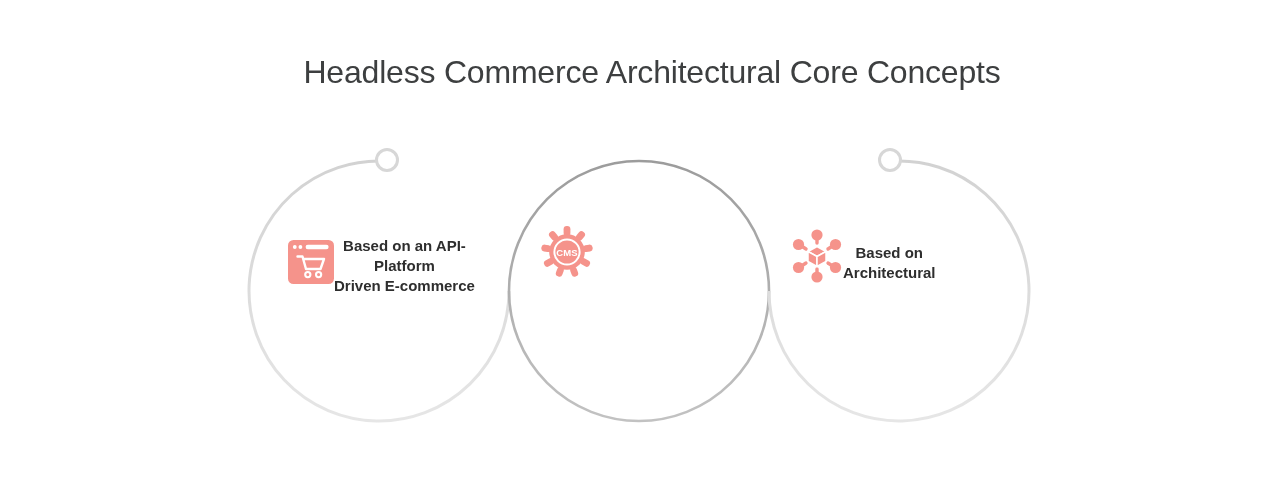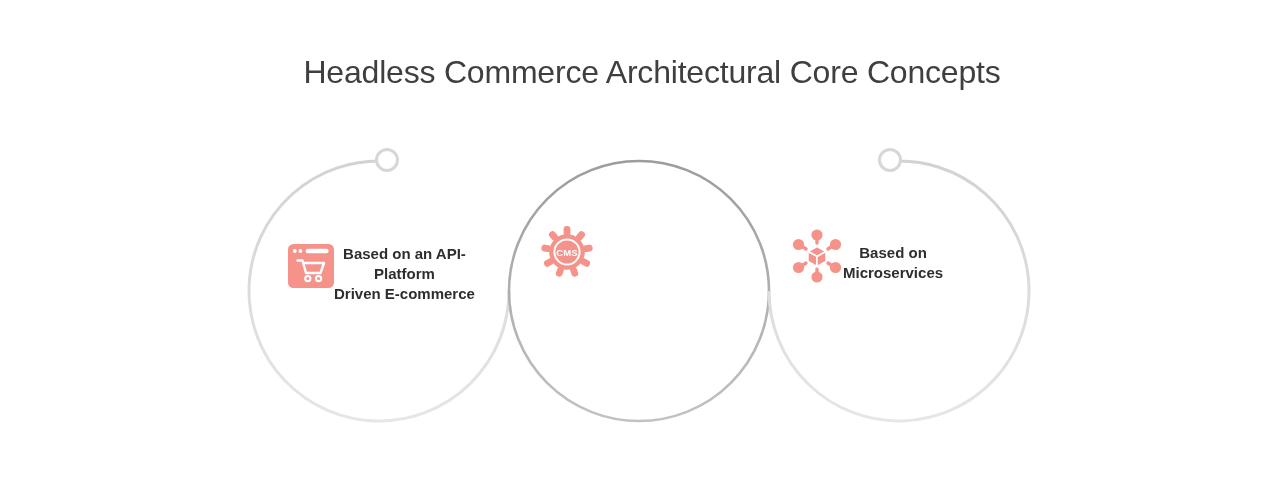--- a/index.html
+++ b/index.html
@@ -30,21 +30,21 @@
   .ring-dark{stroke:url(#gradDark);stroke-width:2.6;}
   .node-dot{fill:#ffffff;stroke:#d7d7d7;stroke-width:3;}
   .card{
     position:absolute;
     width:200px;
     display:flex;
     align-items:center;
   }
   .card .icon{flex:0 0 auto;}
   .label{
-    margin-top:16px;
+    margin-top:8px;
     text-align:center;
     font-size:15px;
     font-weight:700;
     line-height:20px;
     color:#2e2e2e;
   }
   .label span{display:block;}
   #card-1{left:288px;top:228px;}
   #card-2{left:541px;top:226px;}
   #card-3{left:791px;top:228px;}
@@ -137,17 +137,17 @@
         <circle cx="44.5" cy="39.5" r="5.6"></circle>
       </g>
       <g fill="#F5938B" stroke="#ffffff" stroke-width="1.5" stroke-linejoin="round">
         <polygon points="26,18.5 35,23.5 26,28.5 17,23.5"></polygon>
         <polygon points="17,23.5 26,28.5 26,38.5 17,33.5"></polygon>
         <polygon points="35,23.5 26,28.5 26,38.5 35,33.5"></polygon>
       </g>
     </svg>
     <div class="label">
       <span>Based on</span>
-      <span>Microservices</span>
+      <span>Architectural</span>
     </div>
   </div>
 
 </div>
 
 </body></html>

